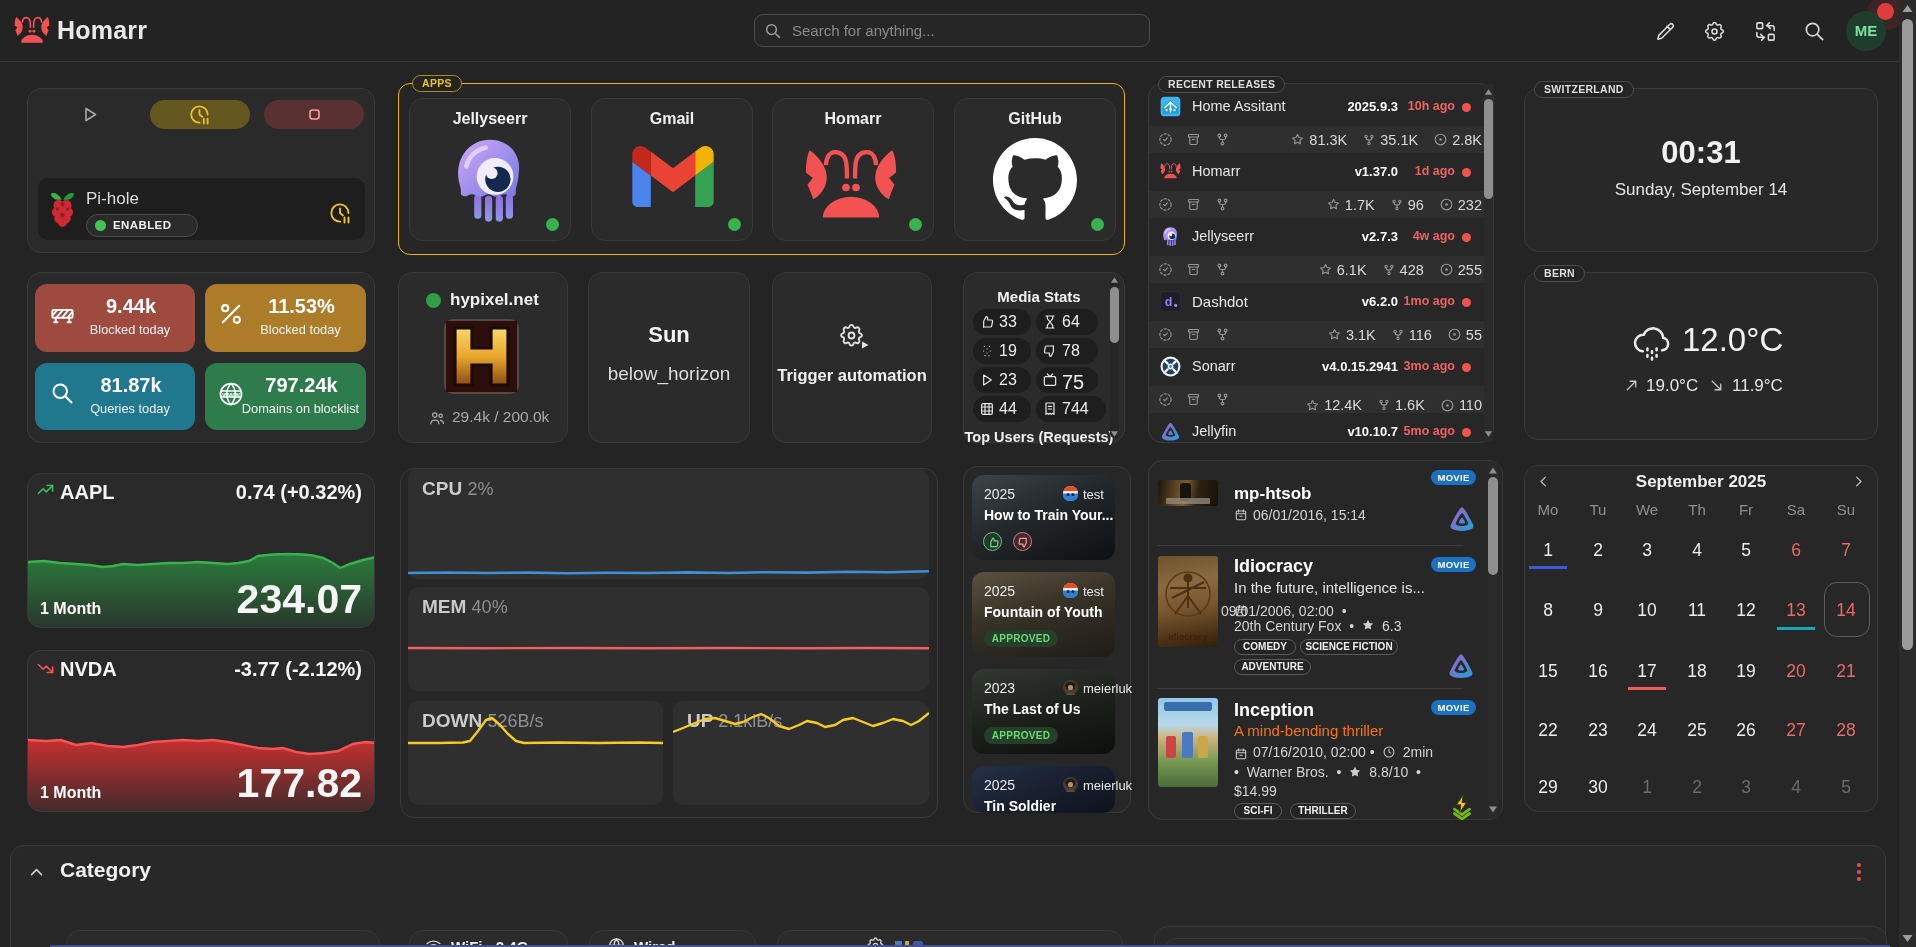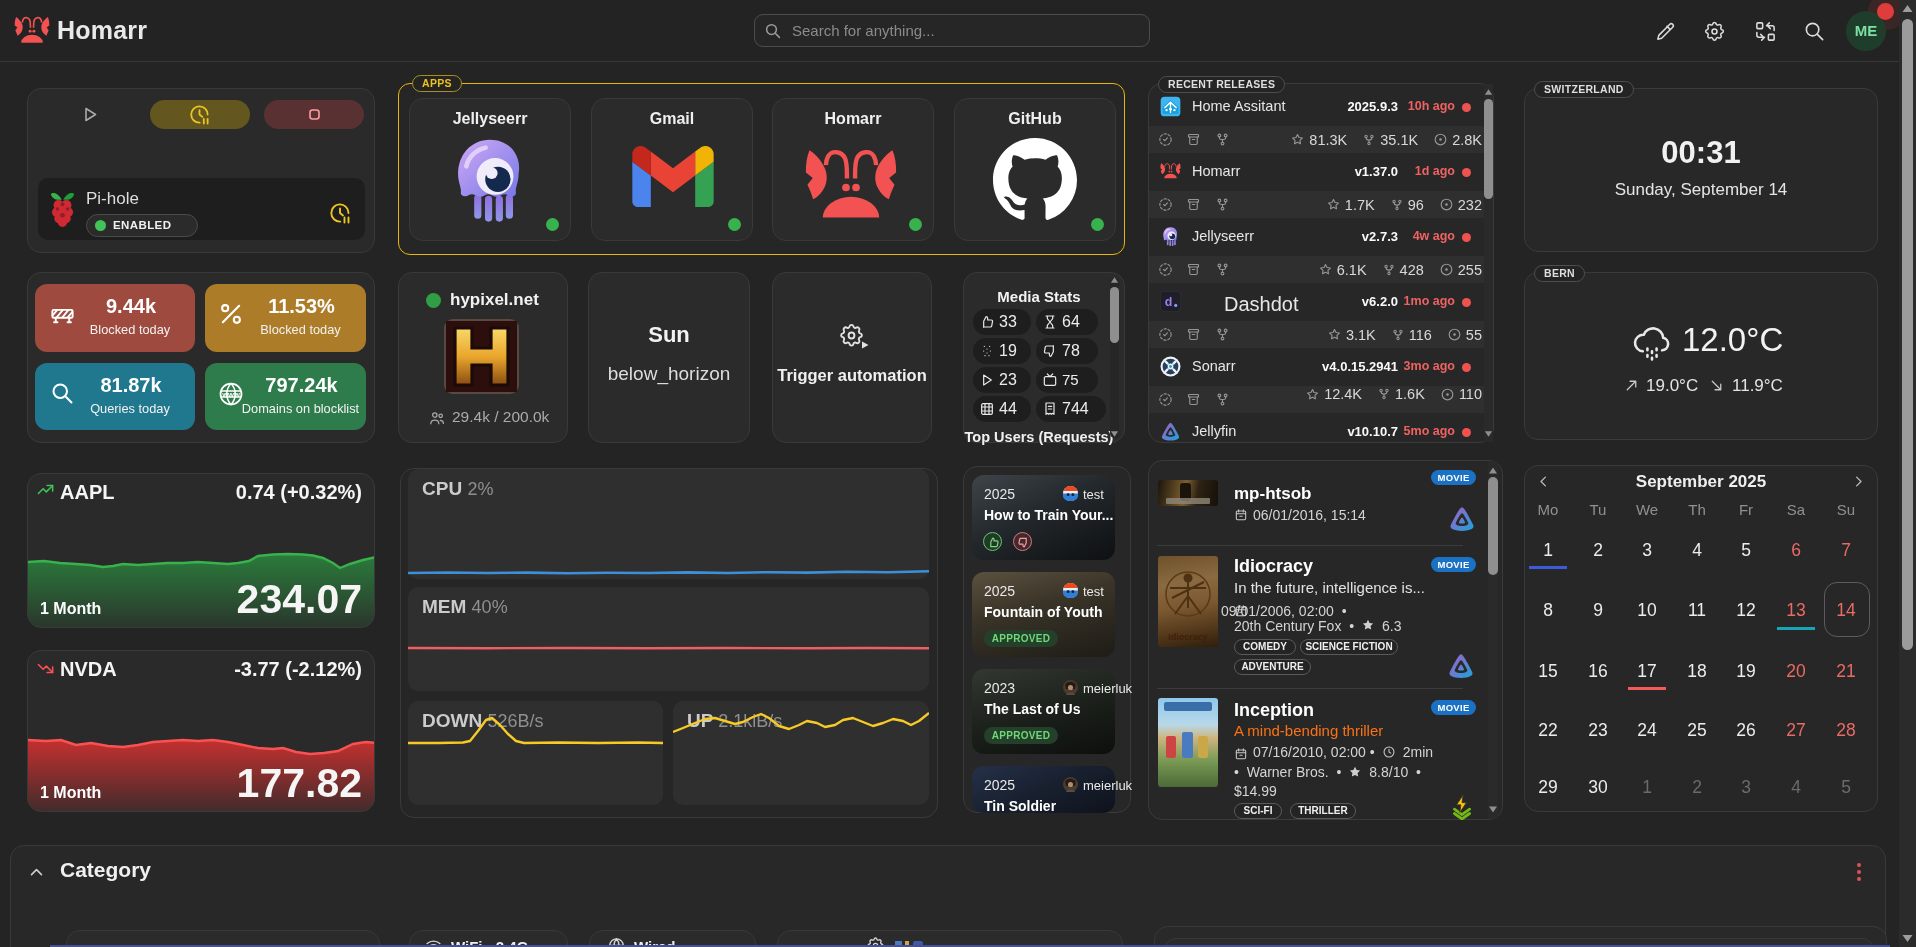--- a/index.html
+++ b/index.html
@@ -275,21 +275,21 @@
       </g>
     </svg>
     <div class="txt" style="left:999px;top:371px;font-size:16px;color:#ececec;">23</div>
 <div class="abs" style="left:1036px;top:367px;width:62px;height:26px;border-radius:13px;background:#1e1e1e;"></div>
     <svg class="abs" style="left:1042px;top:372px;" width="16" height="16" viewBox="0 0 24 24">
       <g fill="none" stroke="#e8e8e8" stroke-width="1.8" stroke-linecap="round" stroke-linejoin="round">
         <rect x="3.5" y="7" width="17" height="13" rx="2"></rect>
         <path d="M8 3l4 4 4-4"></path>
       </g>
     </svg>
-    <div class="txt" style="left:1062px;top:371px;font-size:15px;color:#ececec;">75</div>
+    <div class="txt" style="left:1062px;top:371px;font-size:20px;color:#ececec;">75</div>
 <div class="abs" style="left:973px;top:396px;width:58px;height:26px;border-radius:13px;background:#1e1e1e;"></div>
     <svg class="abs" style="left:979px;top:401px;" width="16" height="16" viewBox="0 0 24 24">
       <g fill="none" stroke="#e8e8e8" stroke-width="1.8" stroke-linecap="round" stroke-linejoin="round">
         <rect x="4" y="4" width="16" height="16" rx="2"></rect>
         <path d="M9 4v16M15 4v16M4 9h16M4 15h16"></path>
       </g>
     </svg>
     <div class="txt" style="left:999px;top:400px;font-size:16px;color:#ececec;">44</div>
 <div class="abs" style="left:1036px;top:396px;width:70px;height:26px;border-radius:13px;background:#1e1e1e;"></div>
     <svg class="abs" style="left:1042px;top:401px;" width="16" height="16" viewBox="0 0 24 24">
@@ -484,21 +484,21 @@
             <circle cx="12" cy="12" r="8.5"></circle>
             <circle cx="12" cy="12" r="1.2" fill="#969696"></circle>
           </g>
         </svg>255</span>
     </div>
 <svg class="abs" style="left:1160px;top:291px;" width="21" height="21" viewBox="0 0 32 32">
       <rect x="0.5" y="0.5" width="31" height="31" rx="7" fill="#1d1e27" stroke="#343647"></rect>
       <text x="13" y="23" font-size="19" font-weight="700" fill="#9d7bf5" text-anchor="middle" font-family="Liberation Sans">d</text>
       <circle cx="24" cy="22" r="2.4" fill="#7f9cf5"></circle>
     </svg>
-<div class="txt" style="left:1192px;top:293px;font-size:20px;color:#e6e6e6;margin-left:32px;">Dashdot</div>
+<div class="txt" style="left:1192px;top:293px;font-size:15px;color:#e6e6e6;">Dashdot</div>
 <div class="txt b" style="left:1260px;top:294px;width:138px;text-align:right;font-size:13px;color:#fafafa;">v6.2.0</div>
 <div class="abs b" style="left:1370px;top:294px;width:85px;text-align:right;font-size:12.5px;color:#ef6262;white-space:nowrap;">1mo ago</div>
 <div class="abs" style="left:1462px;top:298px;width:9px;height:9px;border-radius:50%;background:#ef5350;"></div>
 <div class="abs" style="left:1149px;top:321px;width:344px;height:27px;background:#2f2f2f;"></div>
 <svg class="abs" style="left:1158px;top:327px;" width="15" height="15" viewBox="0 0 24 24">
       <g fill="none" stroke="#969696" stroke-width="1.8" stroke-linecap="round" stroke-linejoin="round">
         <circle cx="12" cy="12" r="9" stroke-dasharray="3.5 3"></circle>
         <path d="M9 12l2 2 4-4.5"></path>
       </g>
     </svg>
@@ -564,21 +564,21 @@
       </g>
     </svg>
 <svg class="abs" style="left:1215px;top:392px;" width="15" height="15" viewBox="0 0 24 24">
       <g fill="none" stroke="#969696" stroke-width="1.8" stroke-linecap="round" stroke-linejoin="round">
         <circle cx="7" cy="5.5" r="2.2"></circle>
         <circle cx="17" cy="5.5" r="2.2"></circle>
         <circle cx="12" cy="18.5" r="2.2"></circle>
         <path d="M7 8v1c0 2 1 3 3 3h4c2 0 3-1 3-3V8M12 12v4"></path>
       </g>
     </svg>
-<div class="abs" style="left:1290px;top:386px;width:192px;height:27px;display:flex;justify-content:flex-end;align-items:flex-start;gap:15px;font-size:14.5px;color:#d8d8d8;">
+<div class="abs" style="left:1290px;top:386px;width:192px;height:27px;display:flex;justify-content:flex-end;align-items:flex-end;gap:15px;font-size:14.5px;color:#d8d8d8;">
       <span style="display:inline-flex;align-items:center;gap:4px;"><svg width="15" height="15" viewBox="0 0 24 24" style="flex:none;">
           <g fill="none" stroke="#969696" stroke-width="1.8" stroke-linecap="round" stroke-linejoin="round">
             <path d="M12 4l2.4 4.9 5.4.8-3.9 3.8.9 5.4-4.8-2.5-4.8 2.5.9-5.4L4.2 9.7l5.4-.8z"></path>
           </g>
         </svg>12.4K</span>
       <span style="display:inline-flex;align-items:center;gap:4px;"><svg width="14" height="14" viewBox="0 0 24 24" style="flex:none;">
           <g fill="none" stroke="#969696" stroke-width="1.8" stroke-linecap="round" stroke-linejoin="round">
             <circle cx="7" cy="6" r="2"></circle>
             <circle cx="17" cy="6" r="2"></circle>
             <circle cx="12" cy="18" r="2"></circle>

